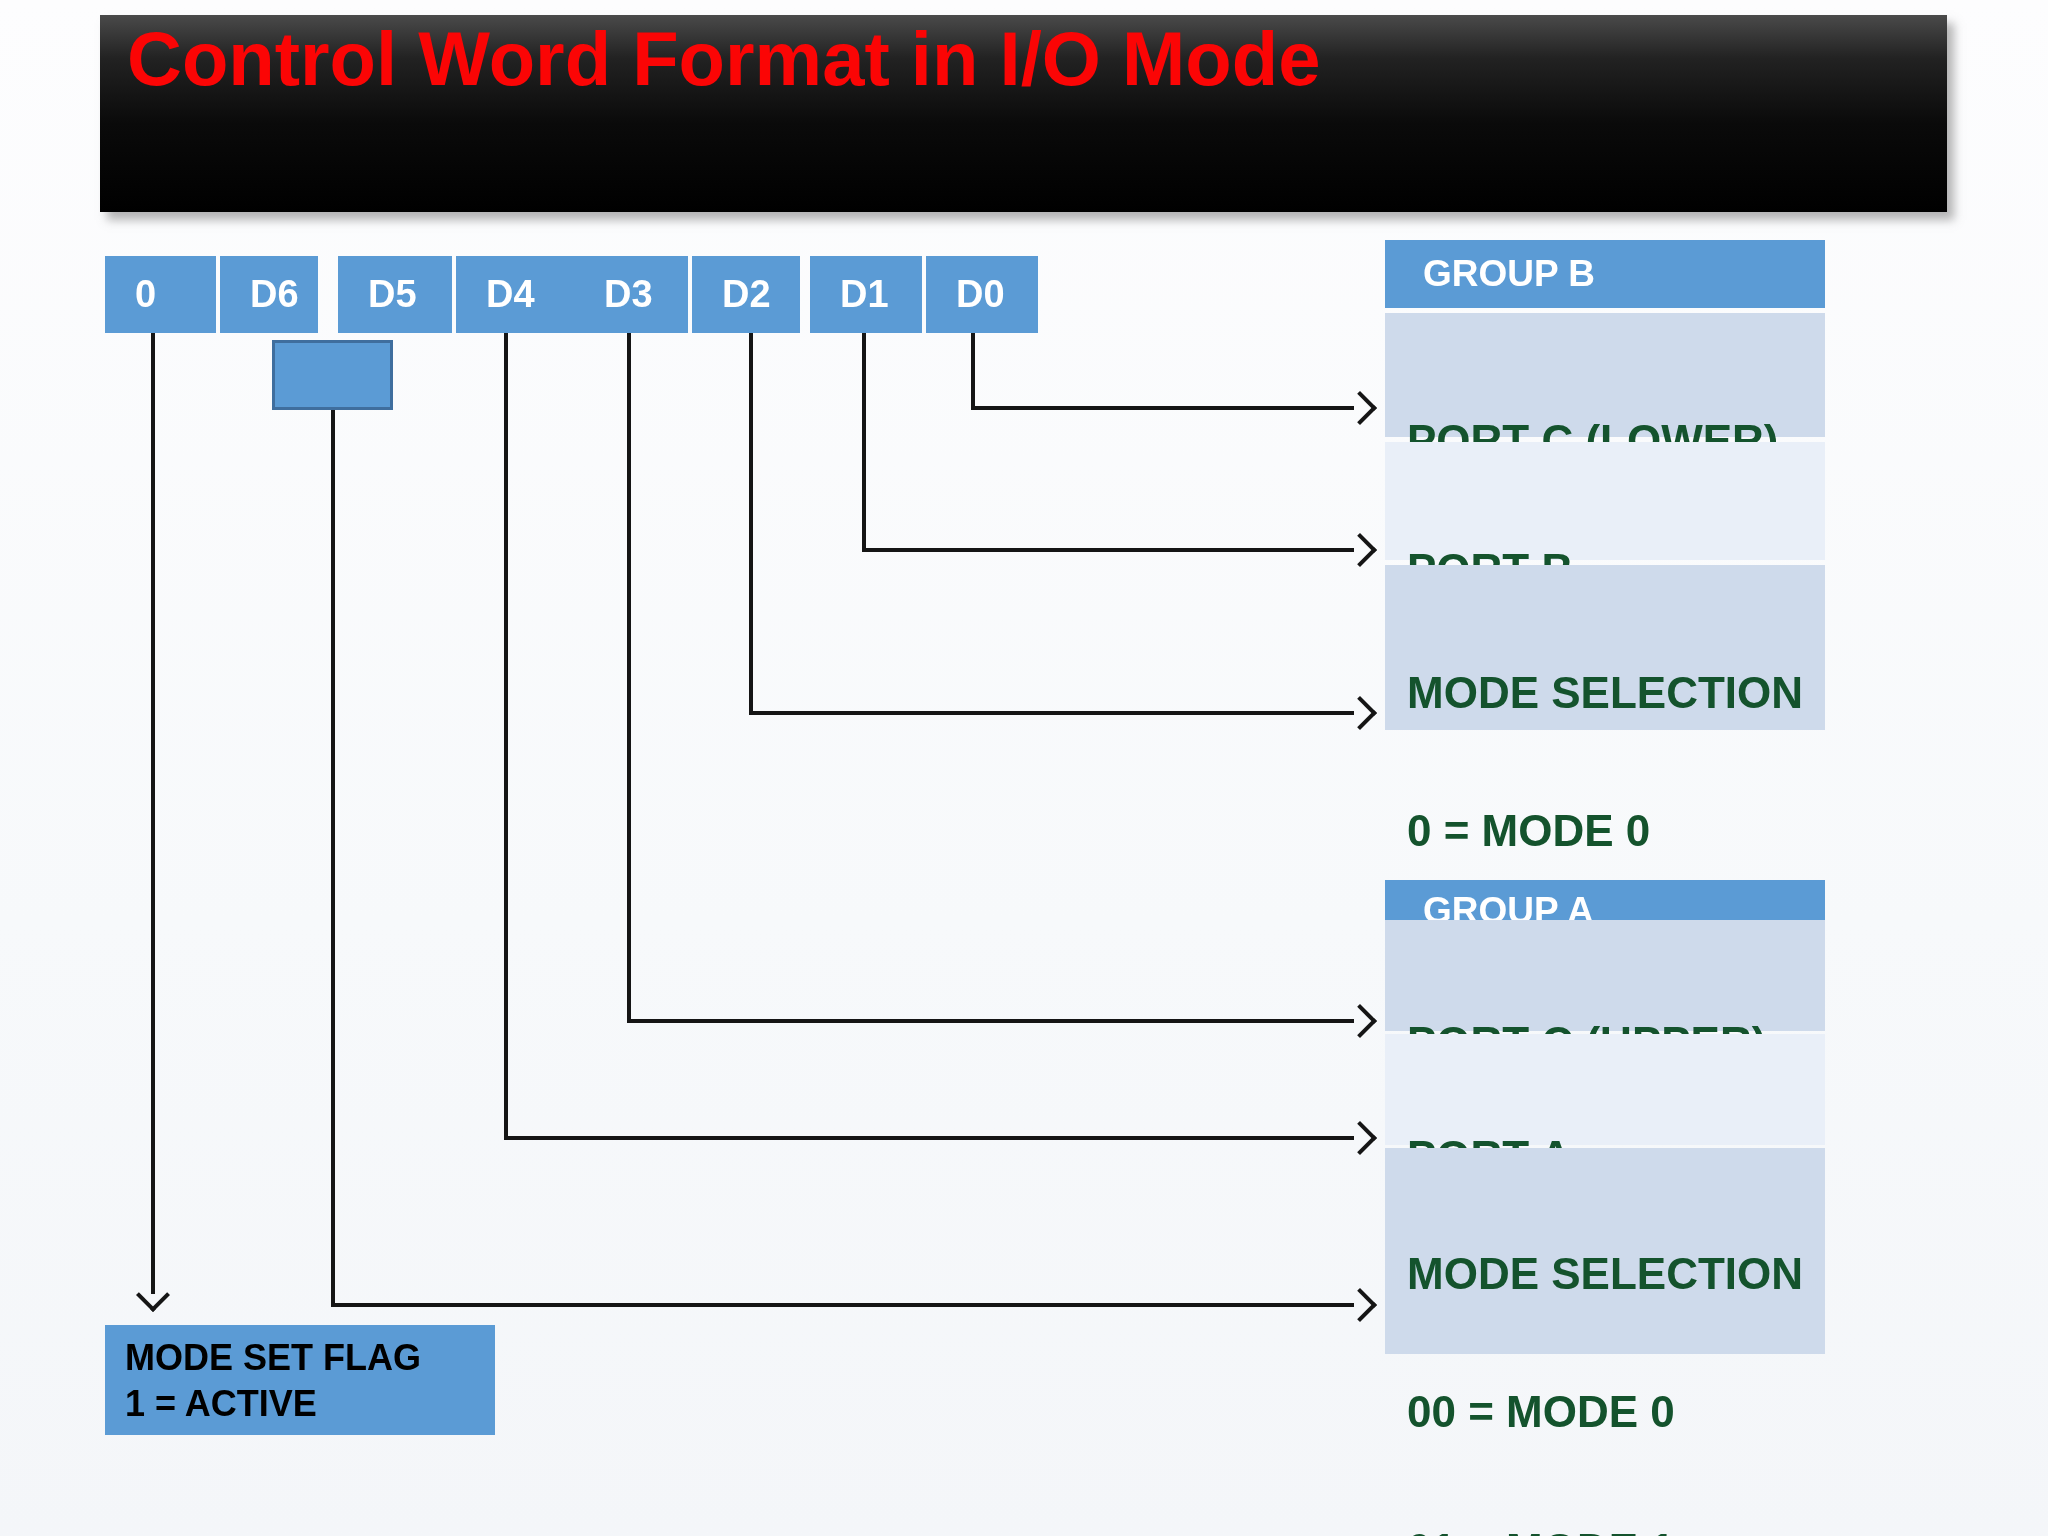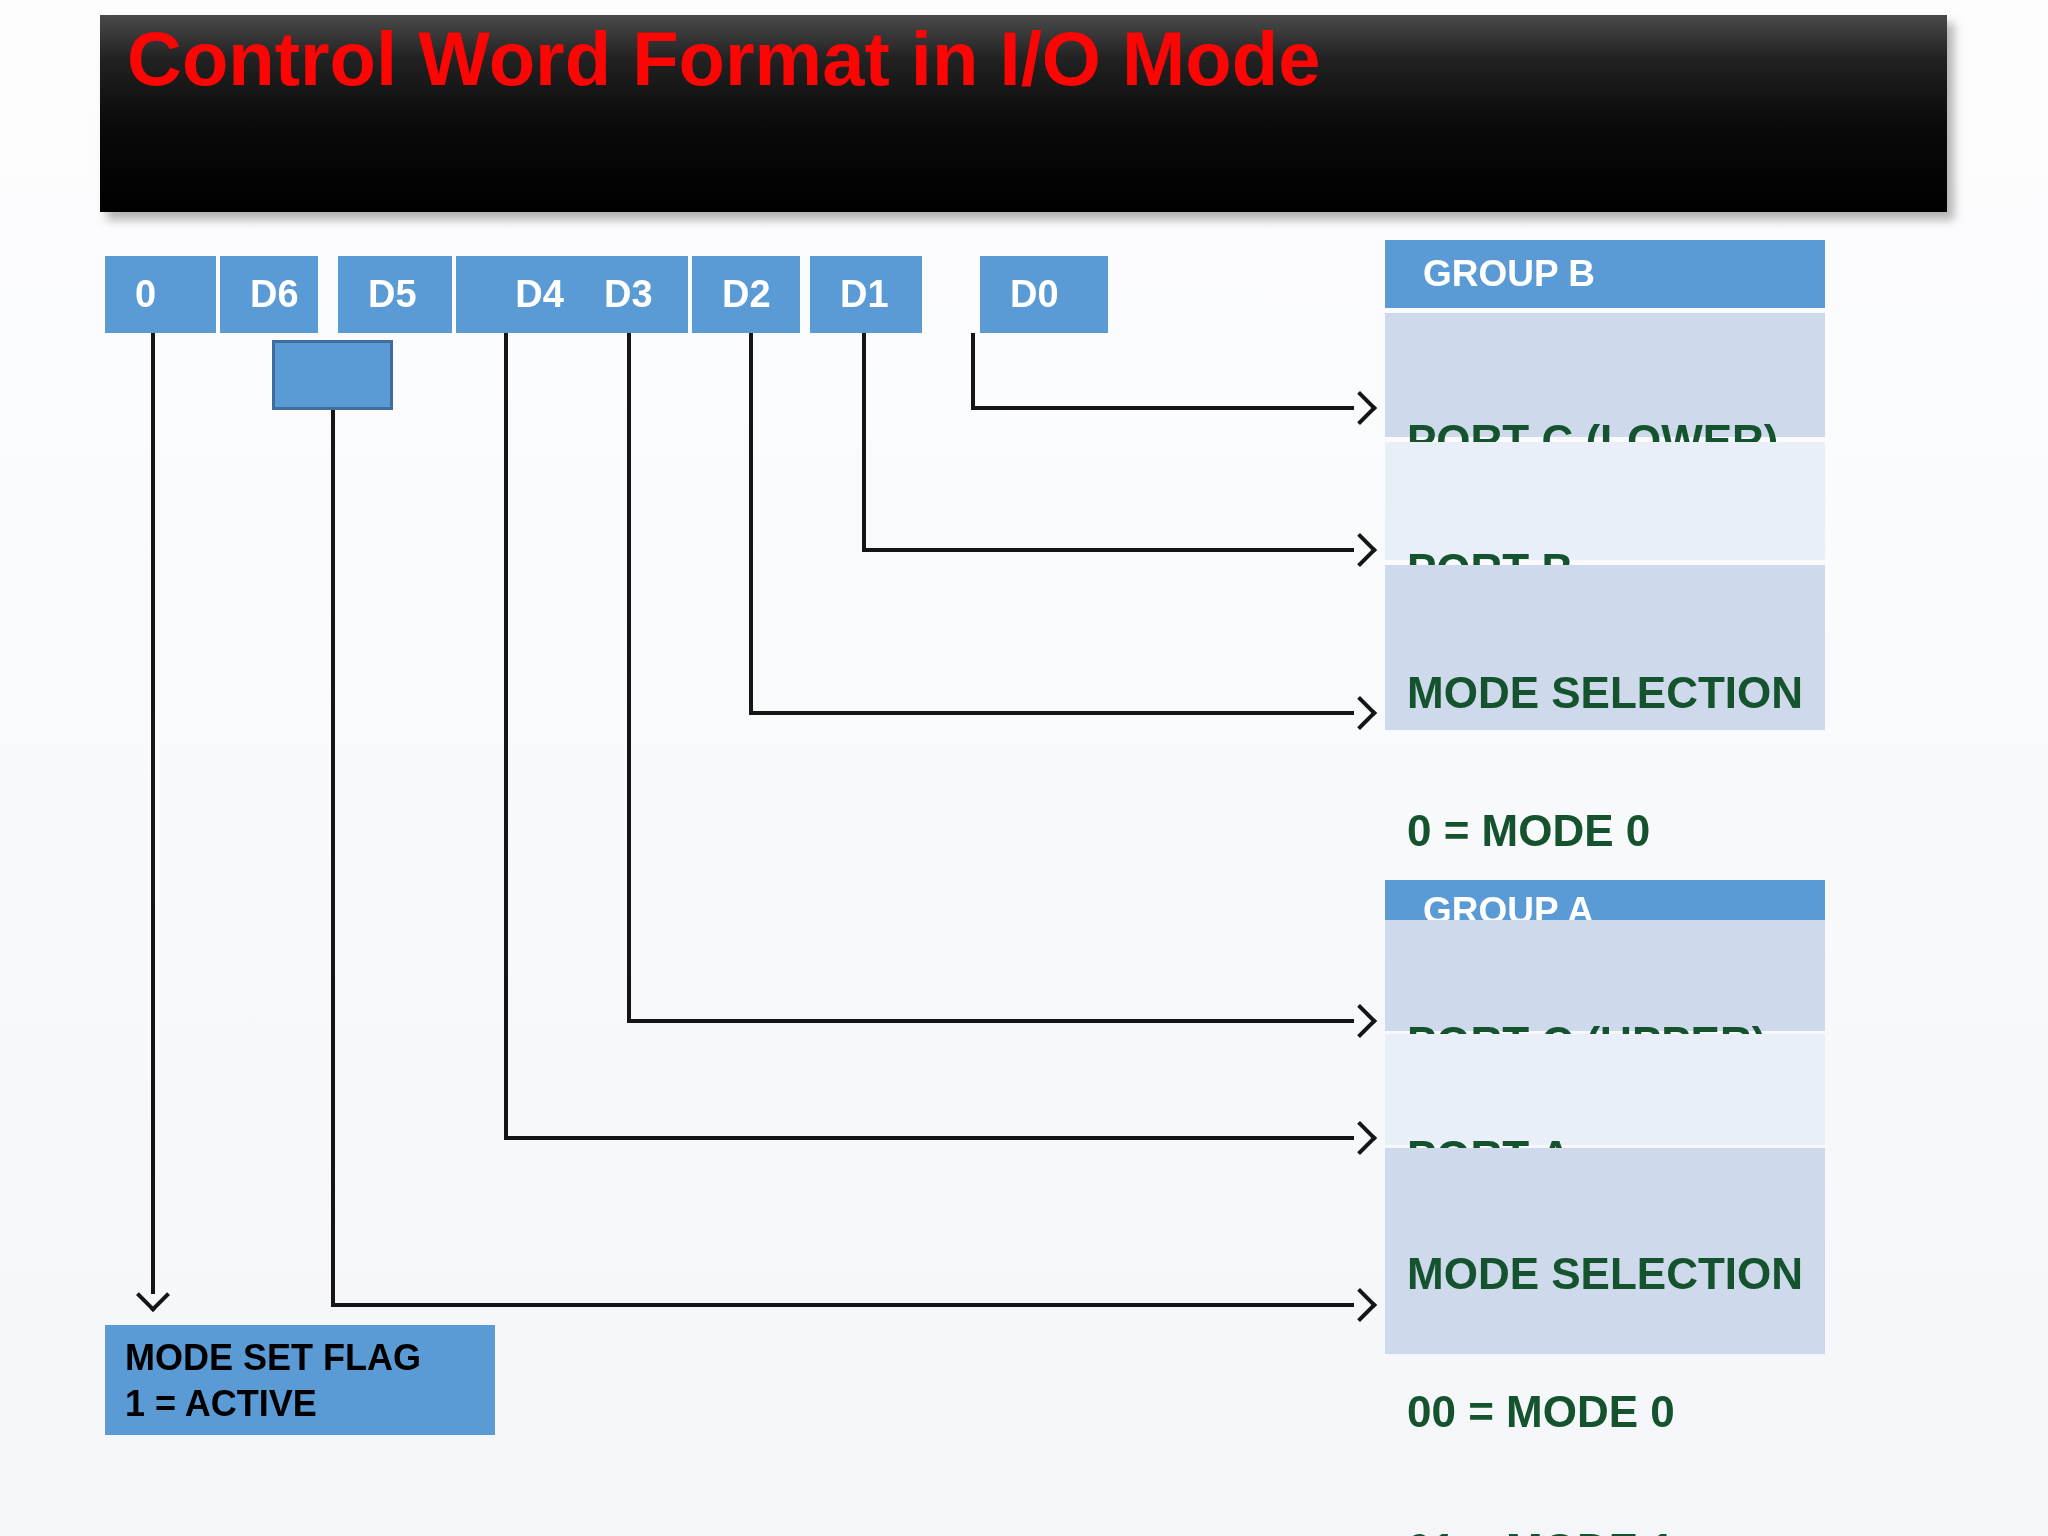--- a/index.html
+++ b/index.html
@@ -66,25 +66,25 @@
 </head>
 <body>
 
 <div class="abs title-bar">
   <div class="title-text">Control Word Format in I/O Mode</div>
 </div>
 
 <div class="abs bit-cell" style="left:105px;width:111px;">0</div>
 <div class="abs bit-cell" style="left:220px;width:98px;">D6</div>
 <div class="abs bit-cell" style="left:338px;width:114px;">D5</div>
-<div class="abs bit-cell" style="left:456px;width:137px;text-align:center;">D4</div>
+<div class="abs bit-cell" style="left:456px;width:137px;">D4</div>
 <div class="abs bit-cell" style="left:574px;width:114px;">D3</div>
 <div class="abs bit-cell" style="left:692px;width:108px;">D2</div>
 <div class="abs bit-cell" style="left:810px;width:112px;">D1</div>
-<div class="abs bit-cell" style="left:980px;width:128px;">D0</div>
+<div class="abs bit-cell" style="left:926px;width:112px;">D0</div>
 
 <div class="abs combine-box"></div>
 
 <div class="abs vline" style="left:151px;top:333px;height:961px;"></div>
 <div class="abs chev down" style="left:141px;top:1283px;"></div>
 
 <div class="abs vline" style="left:331px;top:410px;height:897px;"></div>
 <div class="abs hline" style="left:331px;top:1303px;width:1023px;"></div>
 <div class="abs chev right" style="left:1348px;top:1293px;"></div>
 

